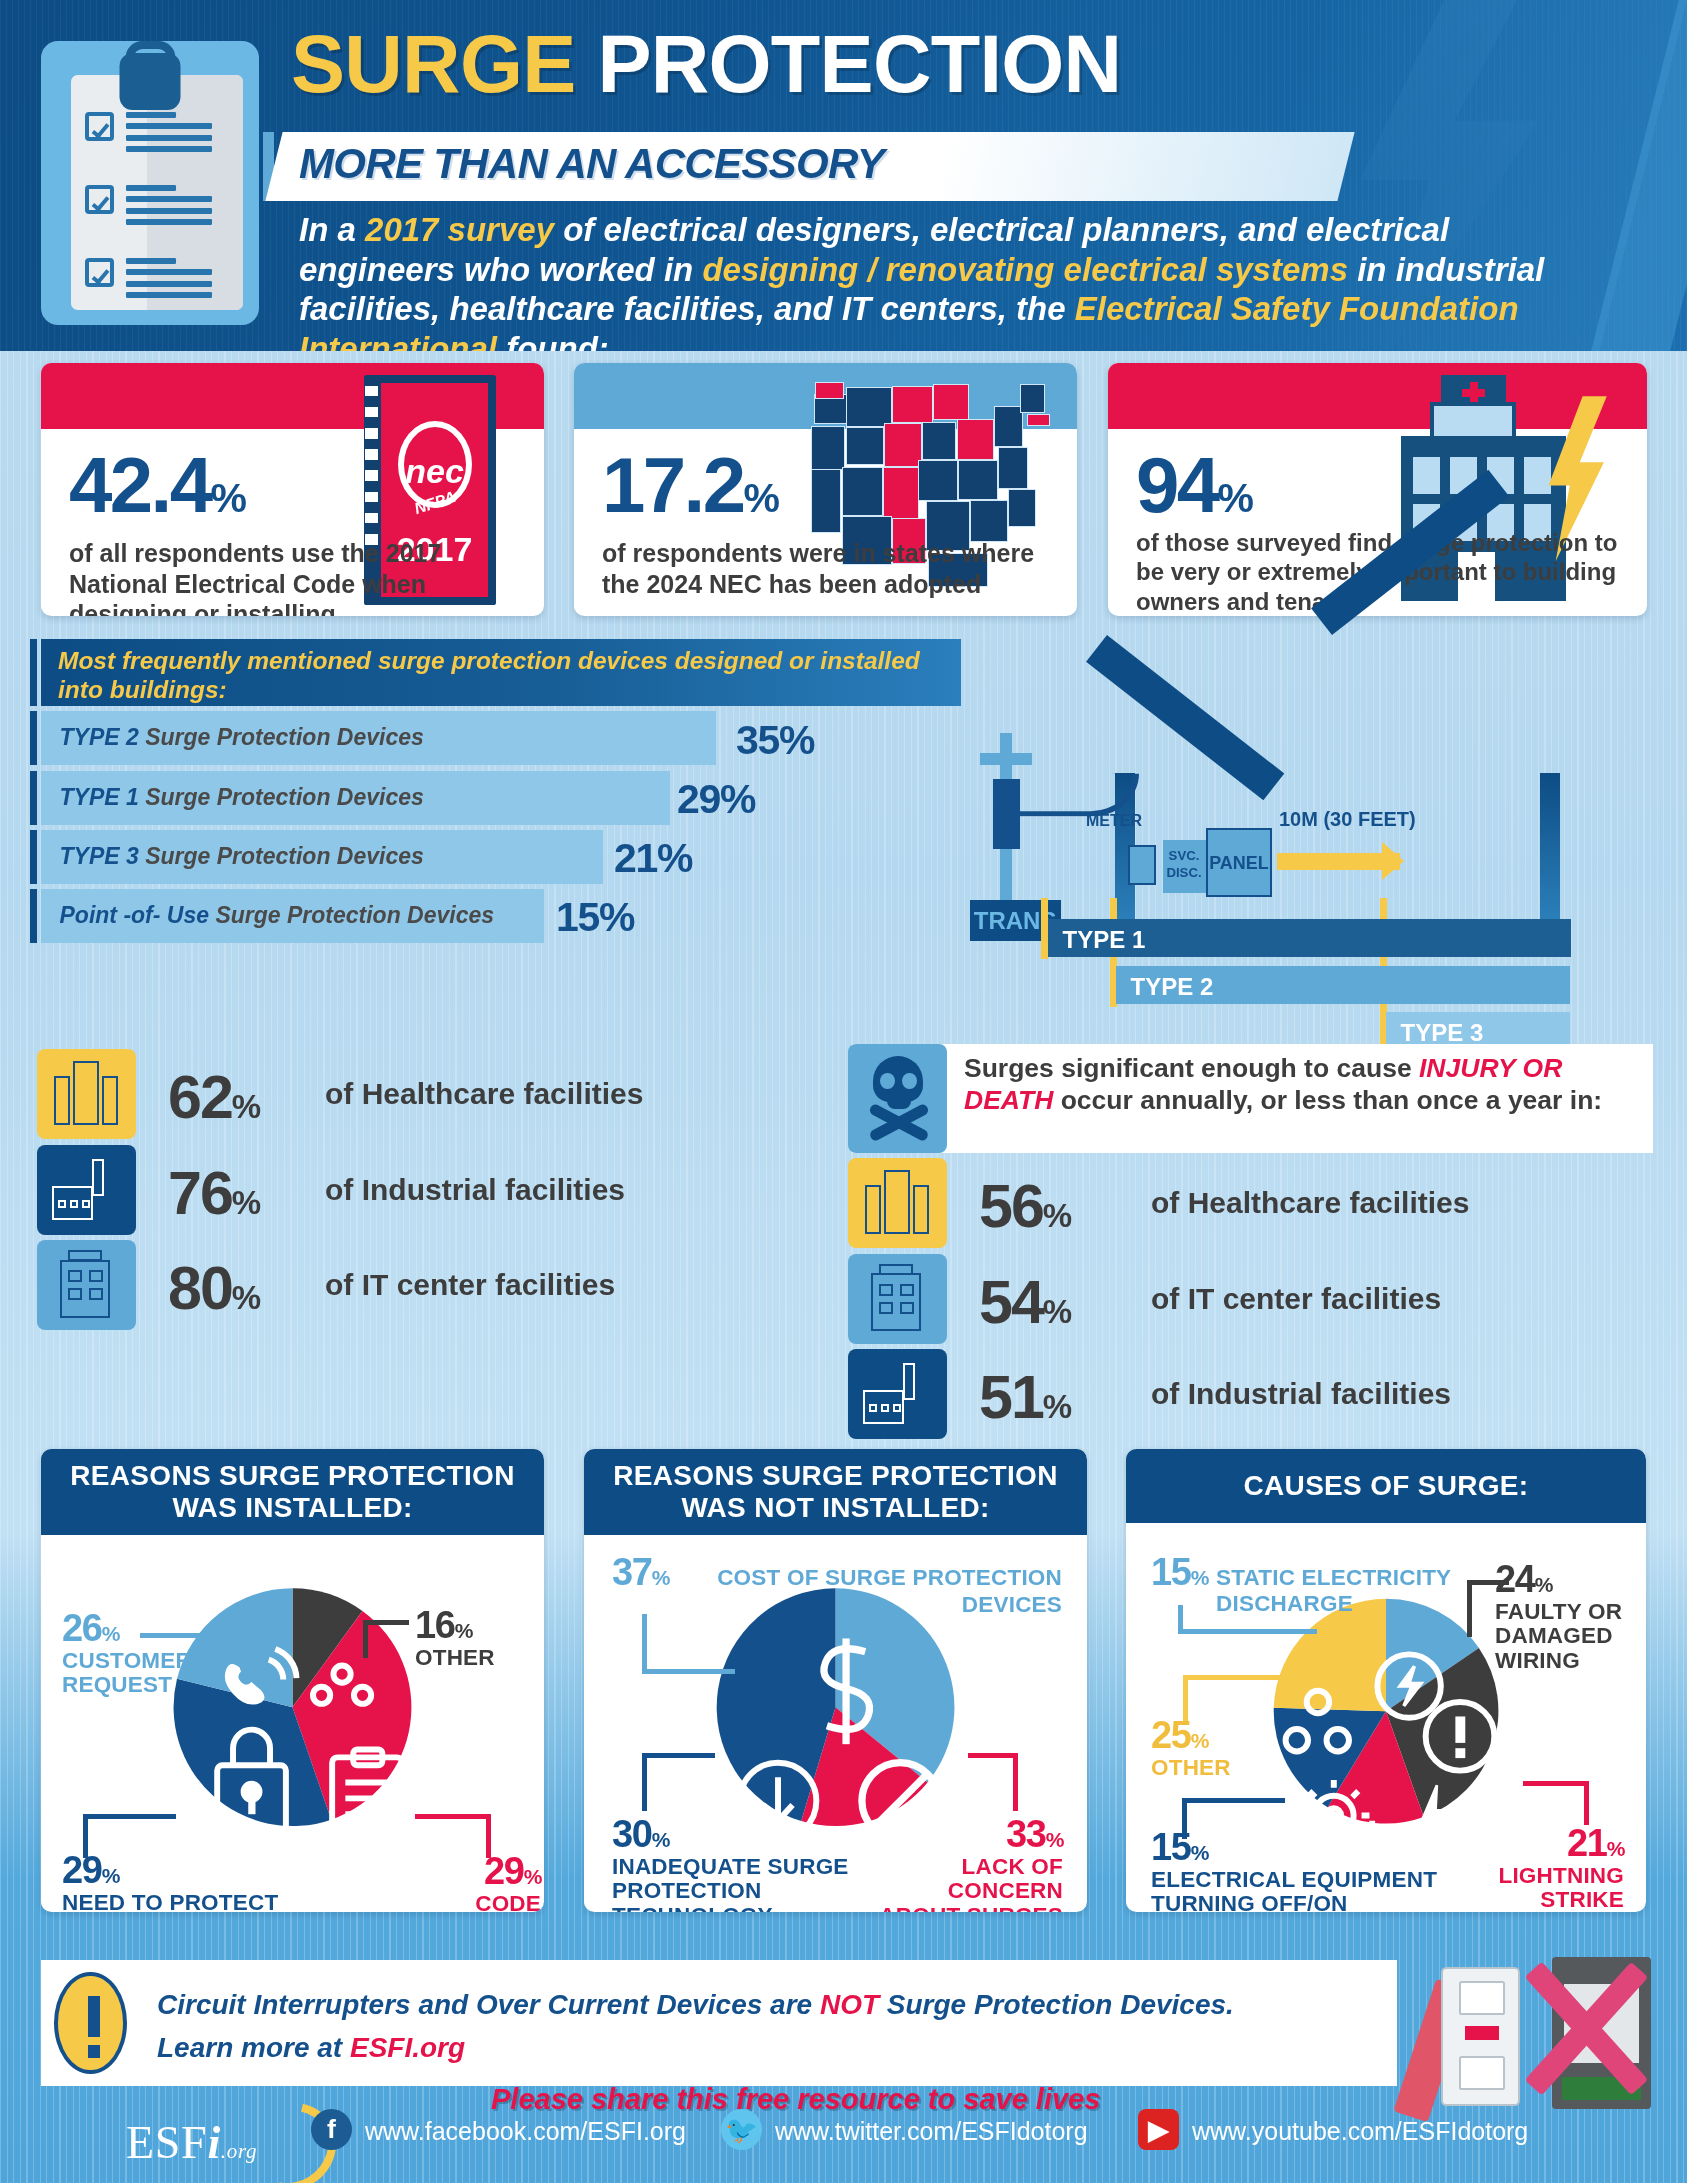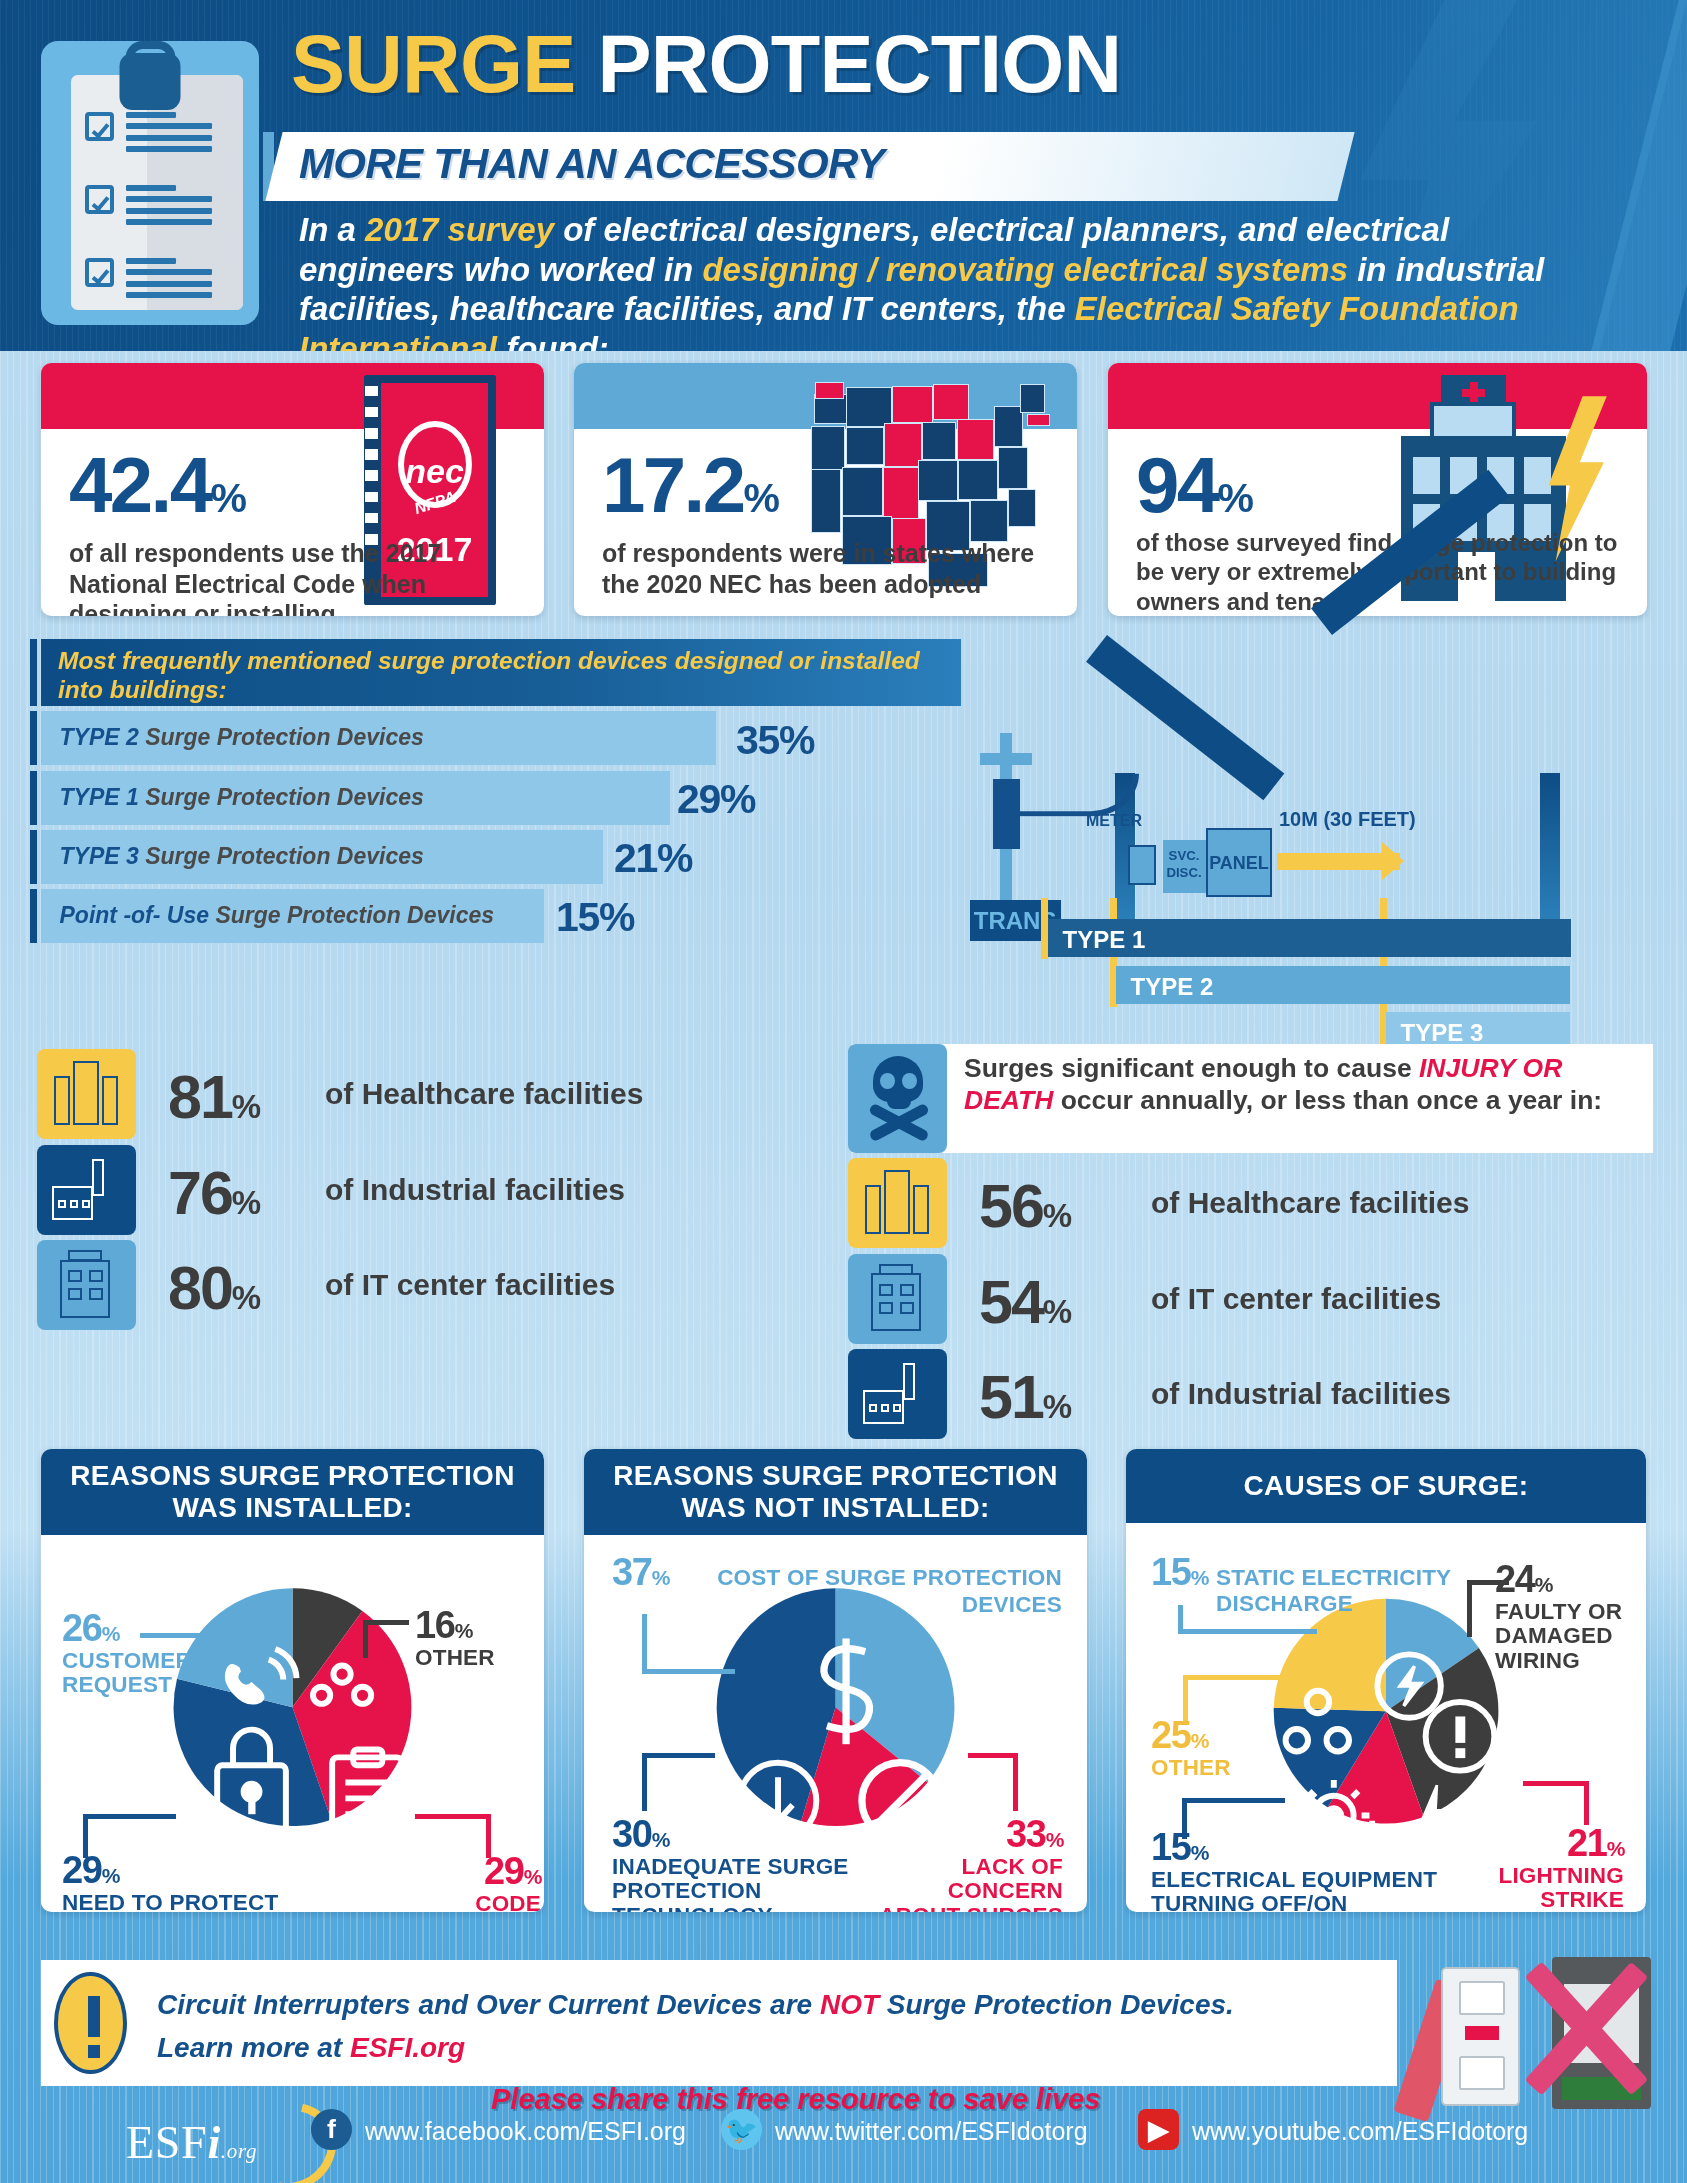--- a/index.html
+++ b/index.html
@@ -383,21 +383,21 @@
         <div class="st" style="left:124px;top:131px;width:44px;height:50px"></div>
         <div class="st" style="left:168px;top:130px;width:38px;height:42px"></div>
         <div class="st" style="left:192px;top:36px;width:29px;height:41px"></div>
         <div class="st" style="left:196px;top:77px;width:30px;height:42px"></div>
         <div class="st" style="left:206px;top:119px;width:28px;height:38px"></div>
         <div class="st" style="left:218px;top:14.6px;width:25px;height:29px"></div>
         <div class="st red" style="left:225px;top:44px;width:22.5px;height:12px"></div>
         <div class="st" style="left:126px;top:183px;width:60px;height:34px"></div>
       </div>
       <div class="num"><span>17.2</span><small>%</small></div>
-      <div class="txt">of respondents were in states where the 2020 NEC has been adopted</div>
+      <div class="txt">of respondents were in states where the 2024 NEC has been adopted</div>
     </div>
 
     <div class="card" id="card3">
       <div class="cap"></div>
       <div class="hosp">
         <div class="top"></div>
           <div class="cross-v"></div>
           <div class="cross-h"></div>
         <div class="mid"></div>
         <div class="base"></div>
@@ -486,21 +486,21 @@
 
   <div class="fcol" id="fcolA">
     <div class="frow">
       <div class="ic ic-yellow">
           <div class="iHosp">
         <i style="left:0;top:14.6px;width:16px;height:49px"></i>
             <i style="left:18.5px;top:0;width:26.5px;height:64px"></i>
             <i style="left:48px;top:14.6px;width:16px;height:49px"></i>
           </div>
         </div>
-      <div class="pc"><span>81</span><small>%</small></div>
+      <div class="pc"><span>62</span><small>%</small></div>
       <div class="lb">of Healthcare facilities</div>
     </div>
     <div class="frow">
       <div class="ic ic-navy">
           <div class="iFact">
         <i style="left:40px;top:0;width:12px;height:37px"></i>
             <i style="left:0;top:26.5px;width:41px;height:34px"></i>
             <i style="left:6.6px;top:41px;width:8px;height:8px"></i>
             <i style="left:18.5px;top:41px;width:8px;height:8px"></i>
             <i style="left:30px;top:41px;width:8px;height:8px"></i>

